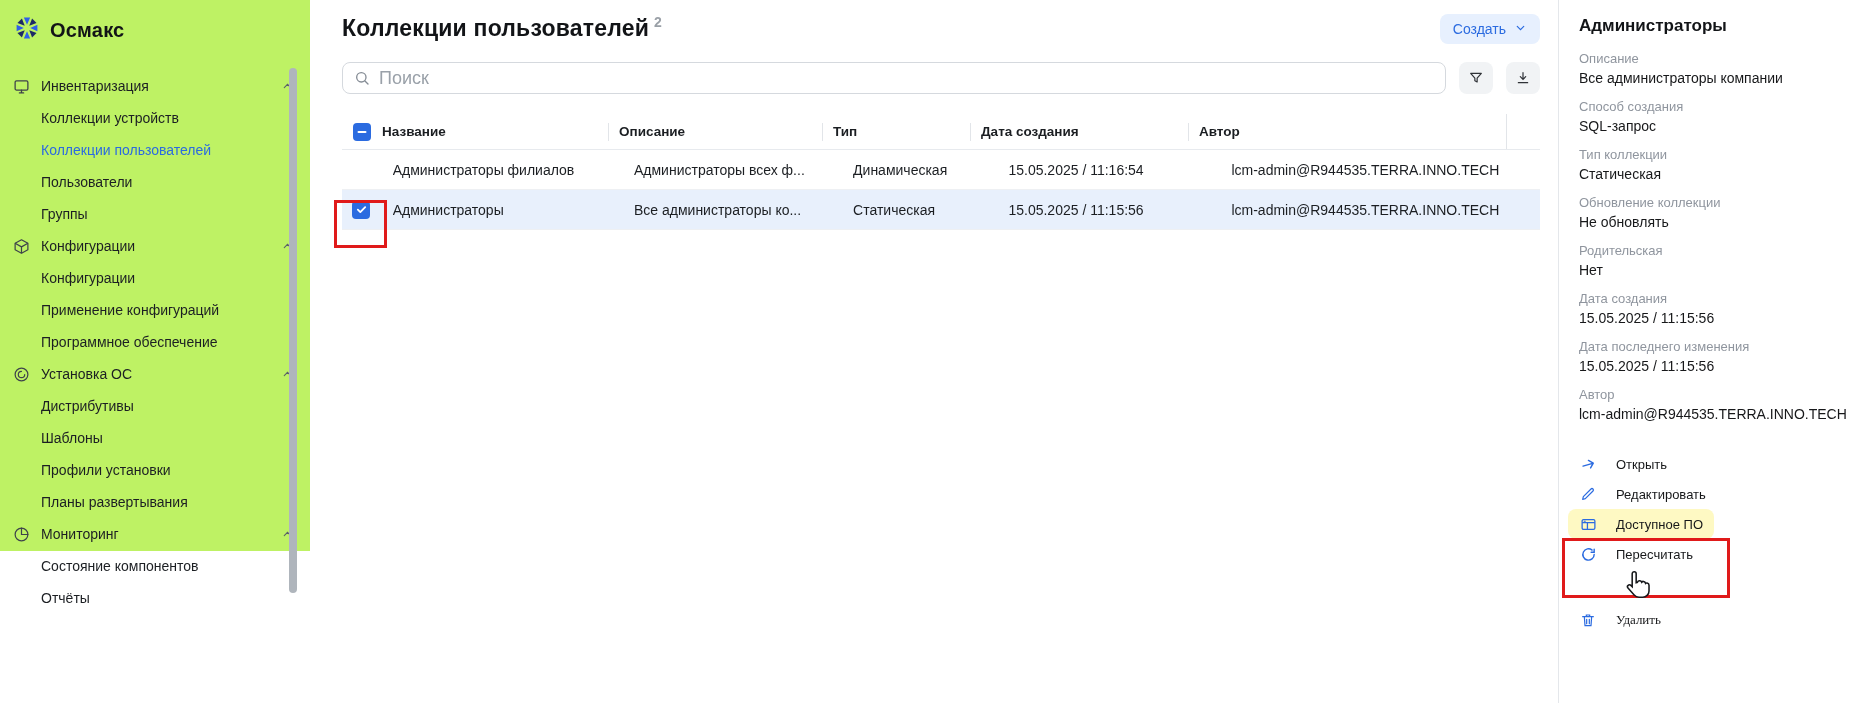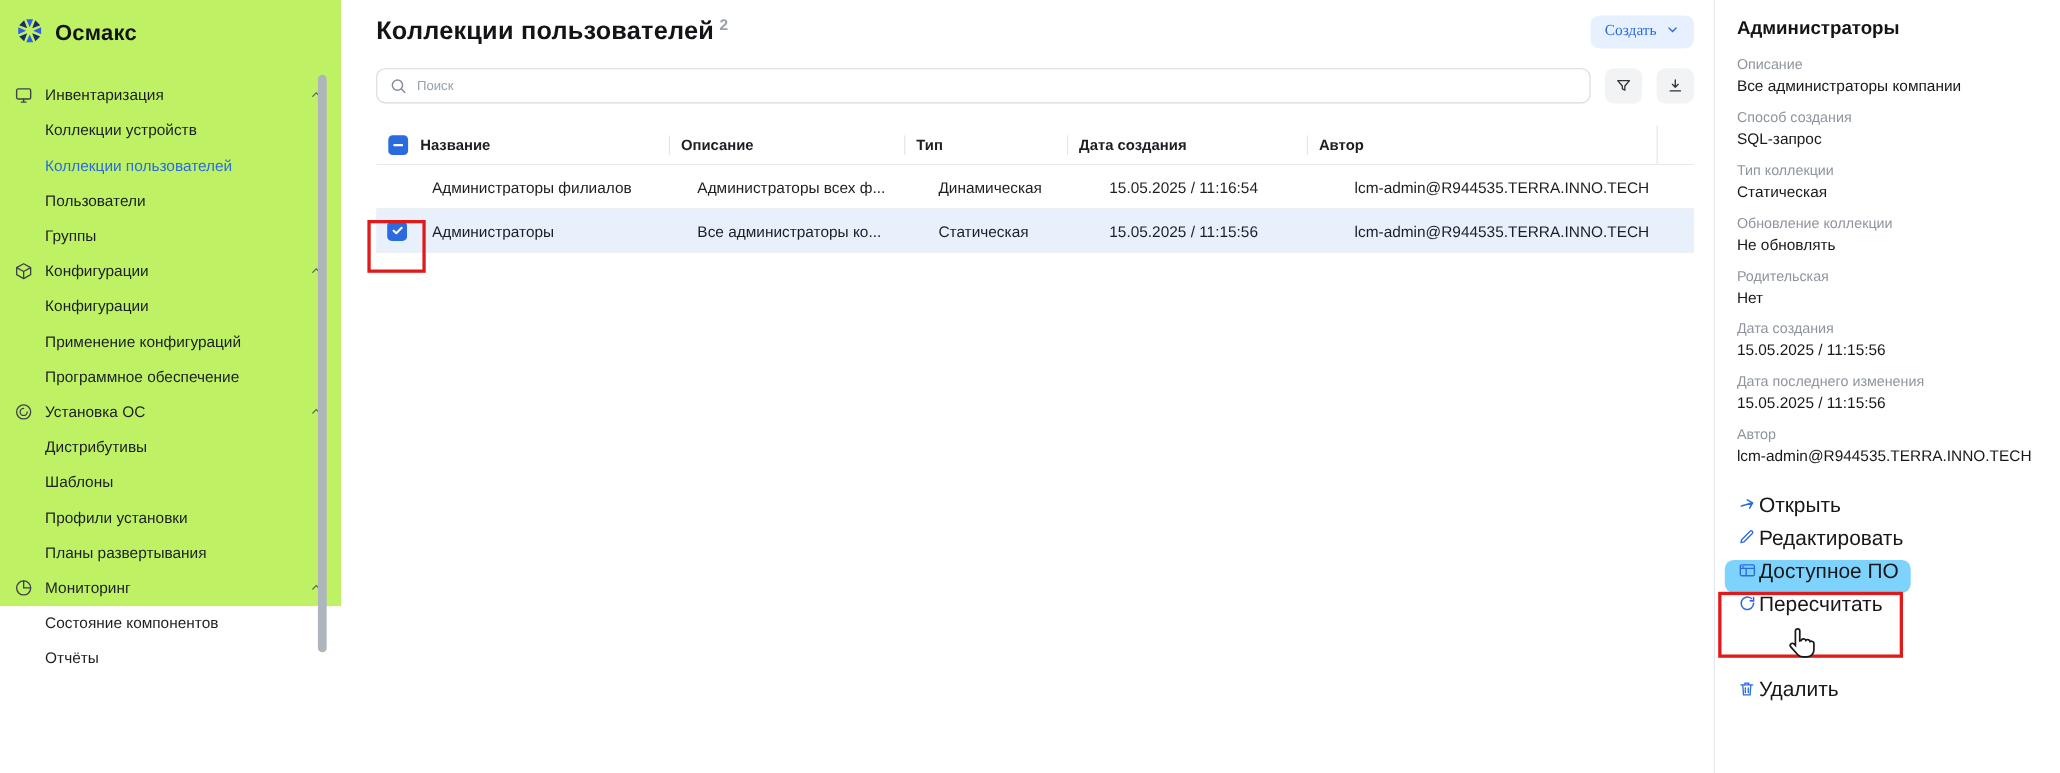--- a/index.html
+++ b/index.html
@@ -17,26 +17,26 @@
   .nav-item { padding-left:29px; }
   .nav-item.active { color:#2B6BE0; }
   .sb-scrollbar { position:absolute; left:289px; top:68px; width:8px; height:525px; background:#AFB5BC; border-radius:4px; }
 
   
   .main { flex:1; padding:14px 18px 0 32px; position:relative; min-width:0; }
   .title-row { display:flex; align-items:flex-start; justify-content:space-between; }
   .page-title { font-size:23px; font-weight:bold; color:#121417; letter-spacing:.2px; }
   .page-title sup { font-size:14px; font-weight:bold; color:#9AA0A7; margin-left:5px; }
   .create-btn { height:30px; padding:0 13px; border:none; border-radius:8px; background:#E7F0FE; color:#2B6BE0;
-    font-size:14px; font-family:Liberation Serif, serif; display:flex; align-items:center; gap:8px; cursor:pointer; }
+    font-size:14px; font-family:Liberation Sans, sans-serif; display:flex; align-items:center; gap:8px; cursor:pointer; }
   .search-row { margin-top:18px; display:flex; align-items:center; gap:13px; }
   .search-wrap { flex:1; position:relative; height:32px; }
   .search-wrap svg { position:absolute; left:12px; top:8px; }
   .search-input { width:100%; height:32px; border:1px solid #D5D9DE; border-radius:8px; padding:0 10px 0 36px;
-    font-size:12px; font-family:inherit; color:#17181A; background:#fff; outline:none; }
+    font-size:18px; font-family:inherit; color:#17181A; background:#fff; outline:none; }
   .search-input::placeholder { color:#9AA1A9; }
   .icon-btn { width:34px; height:32px; border:none; border-radius:8px; background:#F1F3F5; display:flex; align-items:center; justify-content:center; cursor:pointer; }
 
   
   .table { margin-top:20px; }
   .t-head { display:flex; align-items:center; height:36px; border-bottom:1px solid #E7EAEE; font-size:13.5px; font-weight:bold; color:#1B1E22; }
   .t-row { display:flex; align-items:center; height:40px; border-bottom:1px solid #EEF0F3; font-size:14px; color:#1B1E22;gap:12px; }
   .t-row.selected { background:#E8F0FC; }
   .c-check { width:40px; display:flex; justify-content:center; align-items:center; }
   .c-name { width:226px; } .c-desc { width:214px; } .c-type { width:148px; } .c-date { width:218px; } .c-author { width:318px; }
@@ -47,24 +47,24 @@
   .cell-trunc { white-space:nowrap; overflow:hidden; }
   .cb { width:18px; height:18px; border-radius:4px; background:#2B6BE0; display:flex; align-items:center; justify-content:center; }
 
   
   .panel { width:315px; min-width:315px; height:703px; border-left:1px solid #E4E7EB; padding:16px 18px 0 20px; background:#fff; }
   .panel-title { font-size:17px; font-weight:bold; color:#121417; margin-bottom:15px; }
   .field { margin-bottom:13px; }
   .f-label { font-size:13px; color:#8F959E; margin-bottom:4px; }
   .f-value { font-size:14px; color:#17181A; white-space:nowrap; }
   .actions { margin-top:27px; }
-  .action { display:flex; gap:2px; height:30px; padding:0 11px; margin-left:-11px; width:fit-content; border-radius:8px; font-size:19px; color:#17181A; cursor:pointer; }
-  .action.highlight { background:#7dd3fc; }
+  .action { display:flex; align-items:center; gap:19px; height:30px; padding:0 11px; margin-left:-11px; width:fit-content; border-radius:8px; font-size:13px; color:#17181A; cursor:pointer; }
+  .action.highlight { background:#fef9c3; }
   .action .aicon { width:18px; height:18px; display:flex; align-items:center; justify-content:center; }
-  .action.delete { margin-top:48px; }
+  .action.delete { margin-top:36px;font-family:Liberation Serif, serif; }
 
   
   .anno { position:absolute; border:3px solid #E01A1A; background:transparent; pointer-events:none; }
   #anno-checkbox { left:334px; top:200px; width:53px; height:48px; }
   #anno-software { left:1562px; top:538px; width:168px; height:60px; }
   #cursor { position:absolute; left:1624px; top:570px; pointer-events:none; }
 </style>
 </head>
 <body>
 

